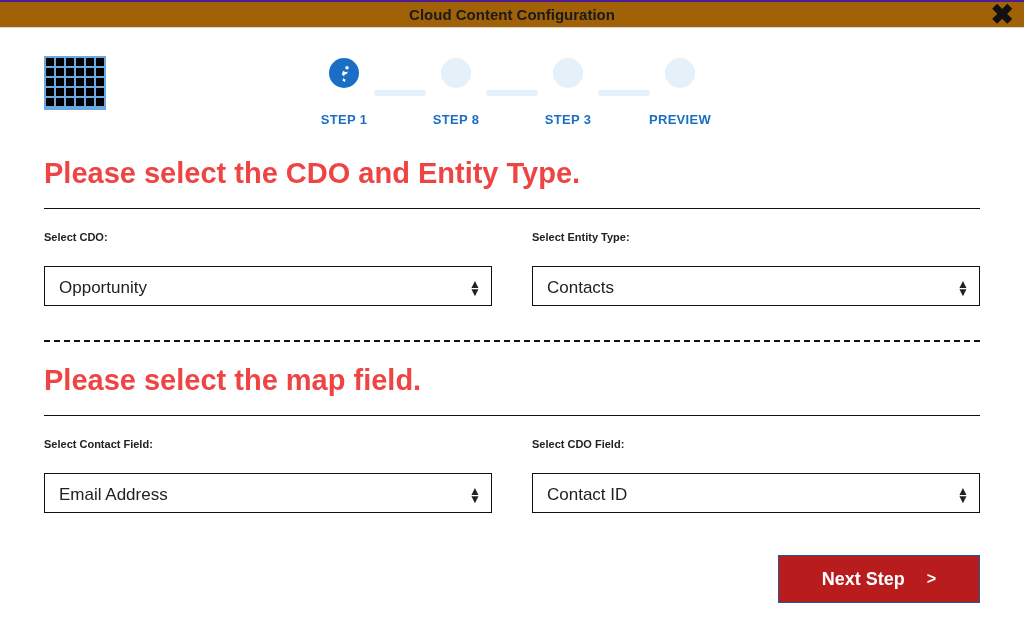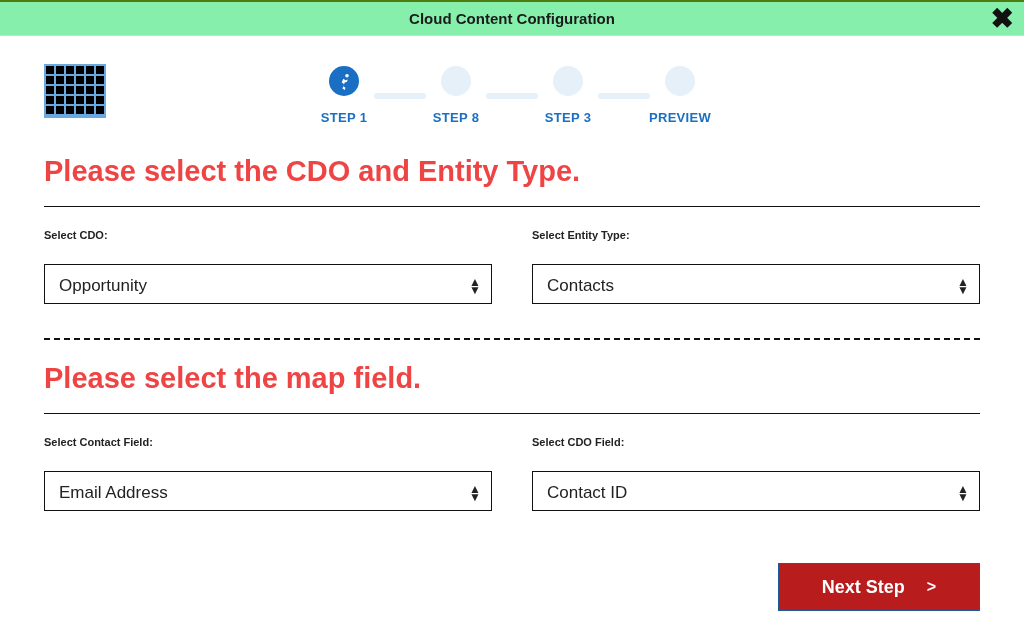--- a/index.html
+++ b/index.html
@@ -5,23 +5,23 @@
   * { box-sizing: border-box; }
   html, body { margin:0; padding:0; }
   body {
     width:1024px; height:629px;
     font-family: Arial, Helvetica, sans-serif;
     background:#fff; color:#222;
     overflow:hidden;
   }
   .header-bar {
     position:relative;
-    height:36px;
-    background:#86efac;
-    border-top:2px solid #4d7c0f;
+    height:28px;
+    background:#a16207;
+    border-top:2px solid #4c1d95;
     border-bottom:1px solid #d6d6d6;
     display:flex; align-items:center; justify-content:center;
   }
   .header-title { font-weight:700; font-size:15px; color:#1a1a1a; }
   .close-x {
     position:absolute; right:10px; top:50%; transform:translateY(-50%);
     font-size:28px; font-weight:700; line-height:1; color:#111; cursor:pointer;
   }
 
   .content { padding:24px 44px 0 44px; position:relative; height:calc(629px - 36px); }
@@ -31,21 +31,21 @@
 
   .stepper-wrap { flex:1; display:flex; flex-direction:column; align-items:center; margin-left:-62px; }
   .stepper { display:flex; align-items:center; margin-top:6px; }
   .step { display:flex; flex-direction:column; align-items:center; width:80px; }
   .step-dot {
     width:30px; height:30px; border-radius:50%;
     background:#e5f0f8; display:flex; align-items:center; justify-content:center;
   }
   .step.active .step-dot { background:#1a6fc4; }
   .step-line { width:52px; height:6px; background:#e5f0f8; margin:0 -10px; z-index:0; border-radius:3px; }
-  .step-label { margin-top:14px; font-size:13px; font-weight:700; color:#1a6fc4; letter-spacing:0.3px; }
+  .step-label { margin-top:24px; font-size:13px; font-weight:700; color:#1a6fc4; letter-spacing:0.3px; }
 
   .section-heading {
     font-size:29px; font-weight:700; color:#ef4444; margin-top:30px;
   }
   .rule-solid { border:none; border-top:1.5px solid #111; margin:18px 0 0 0; }
   .rule-dashed { border:none; border-top:2px dashed #111; margin:34px 0 0 0; }
 
   .field-row { display:flex; margin-top:22px; gap:40px; }
   .field { flex:1; }
   .field-label { font-size:11px; font-weight:700; color:#222; }

